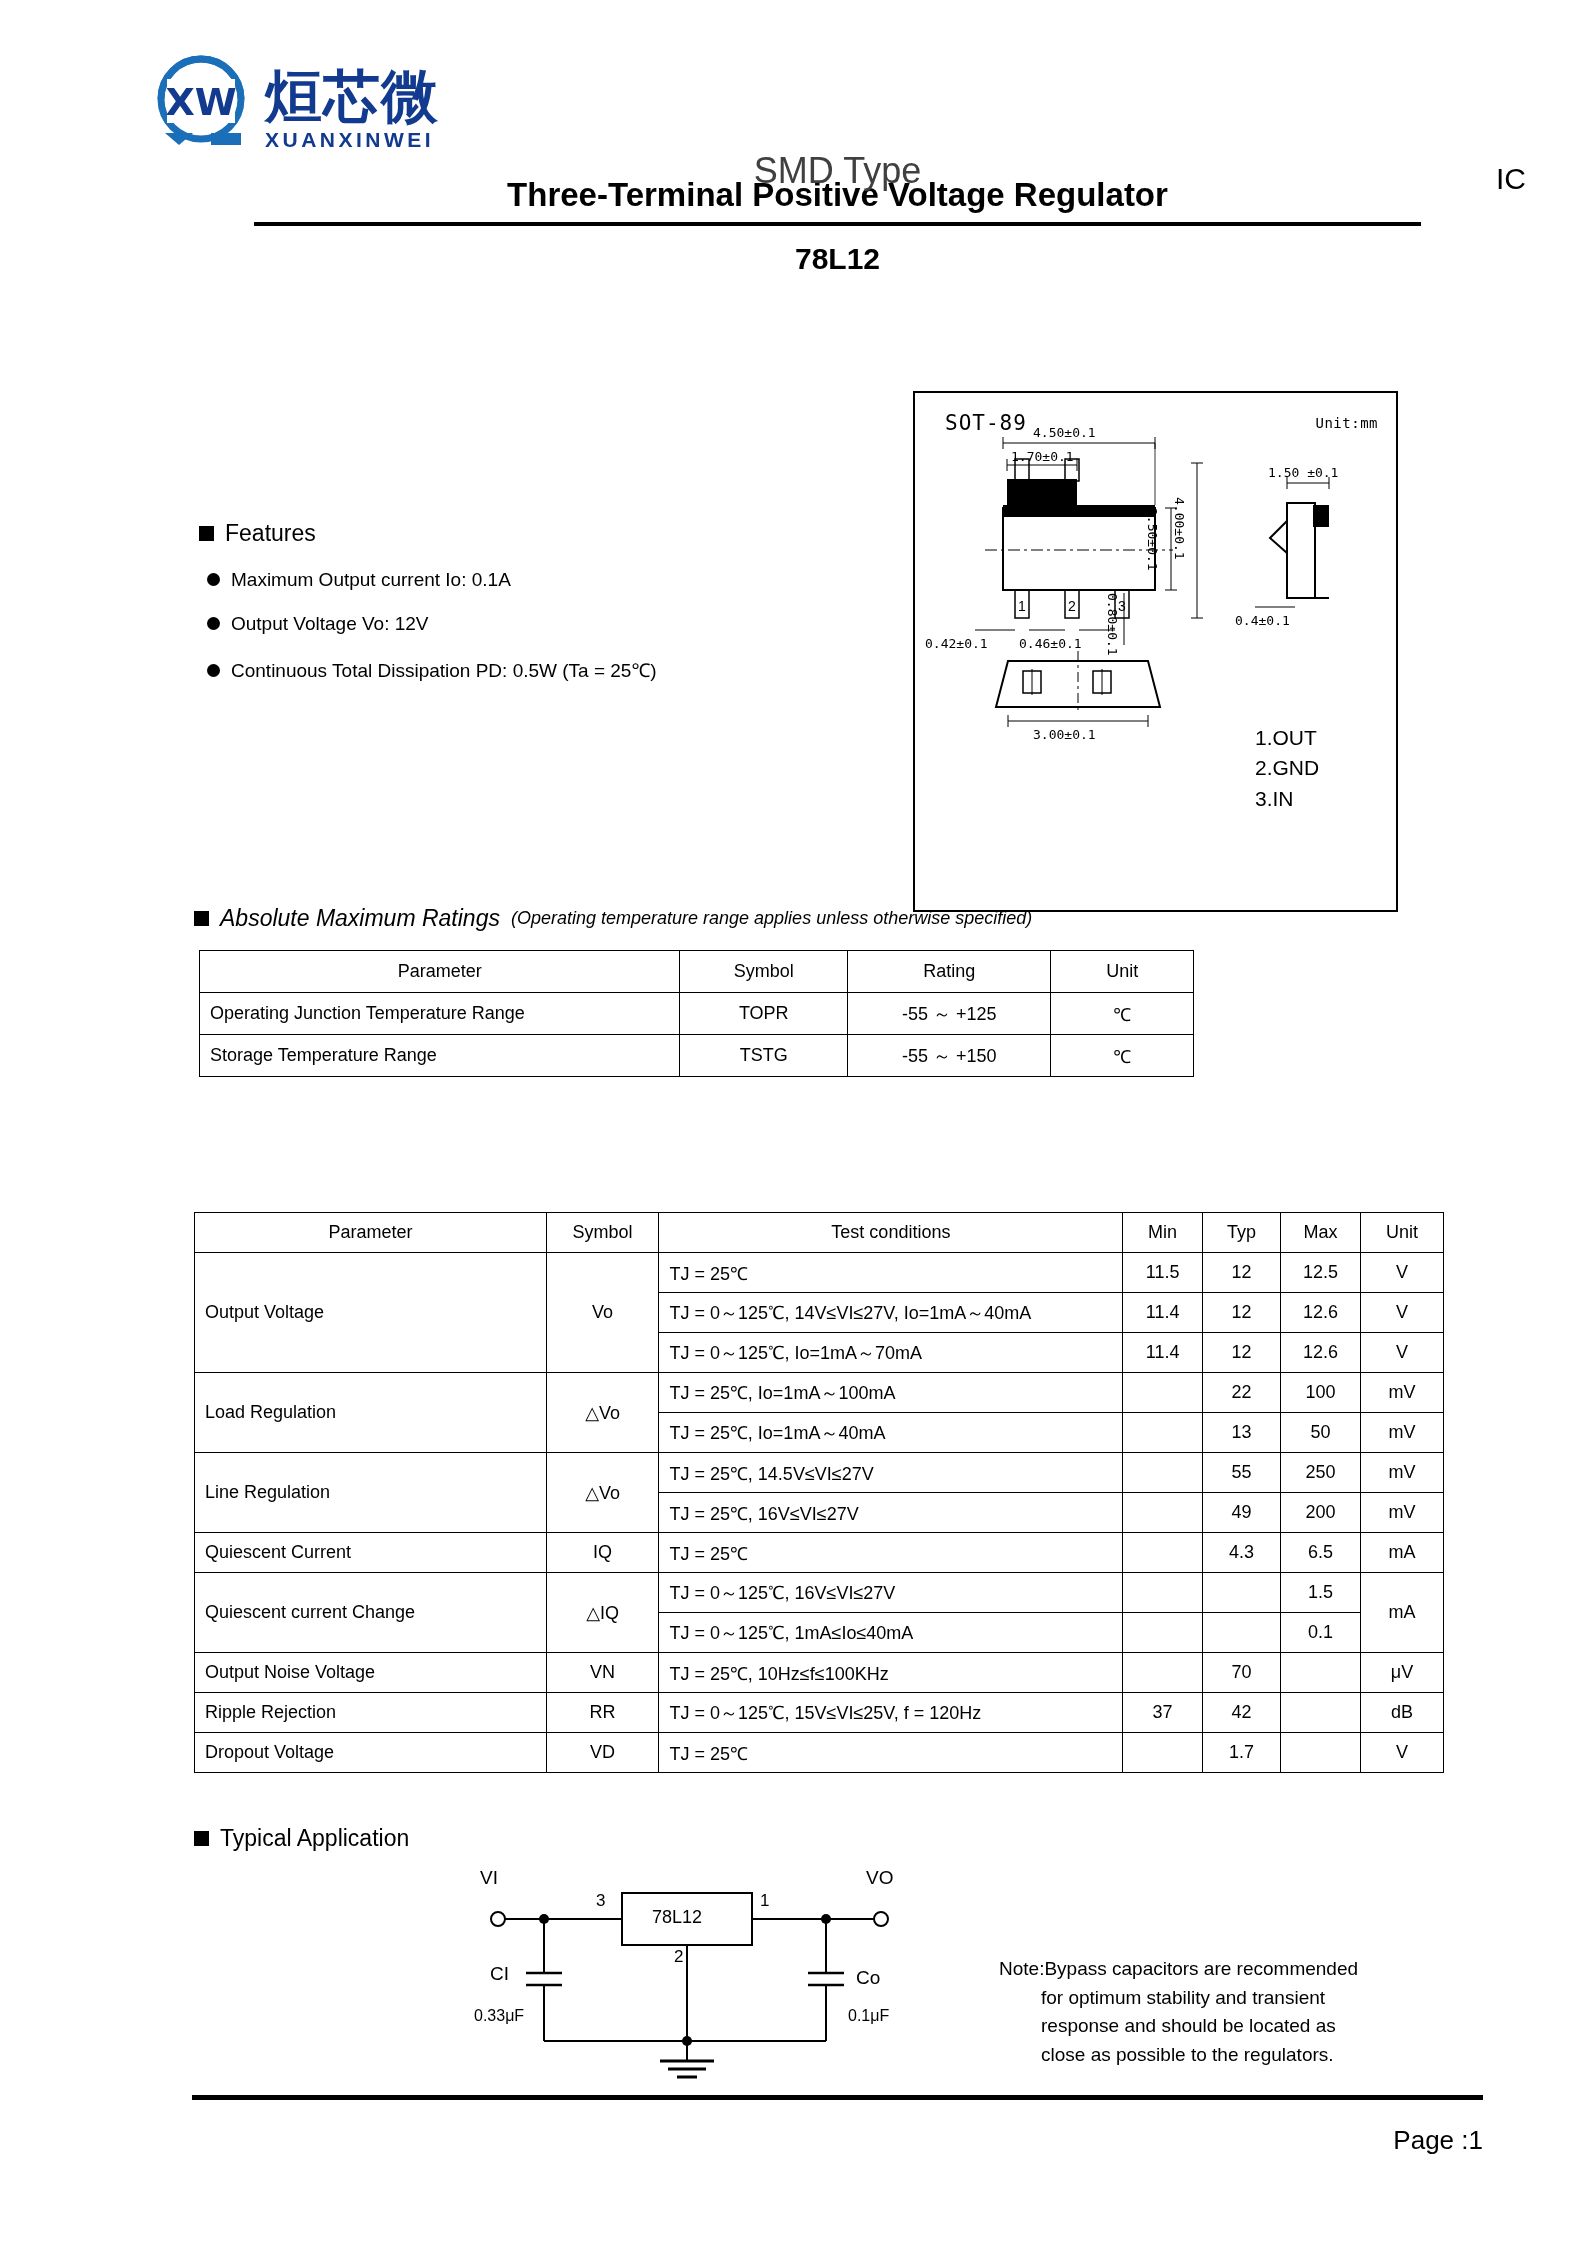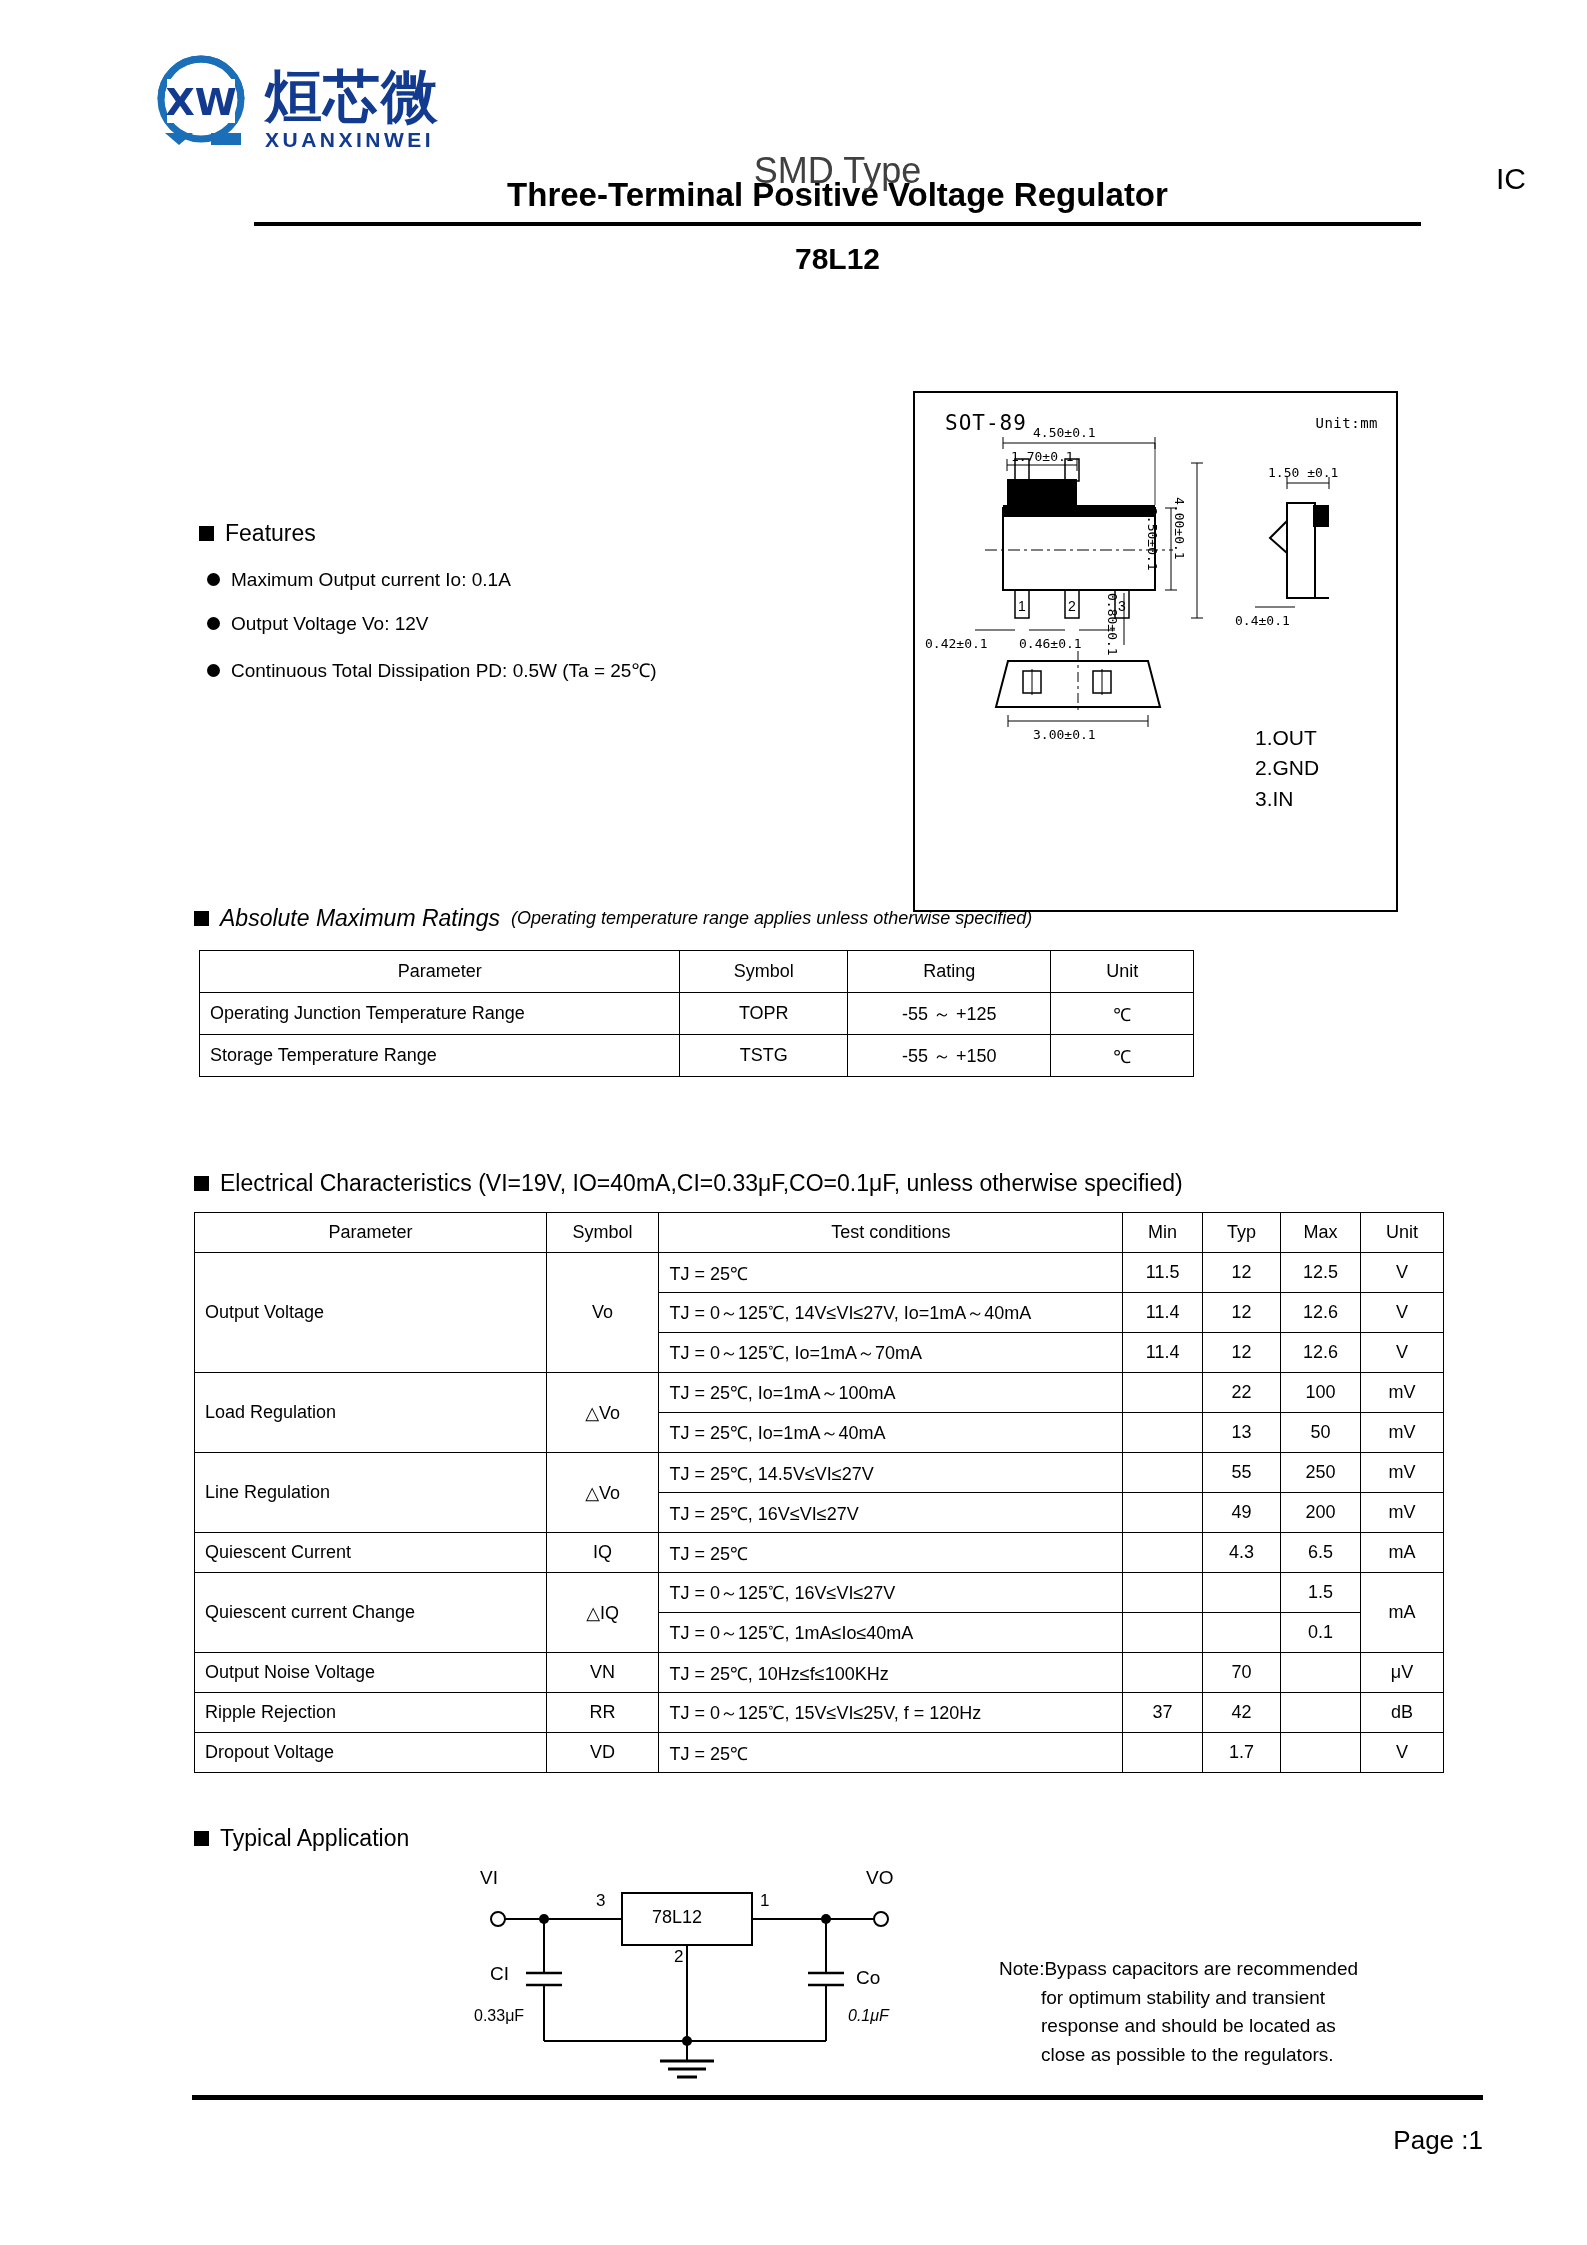--- a/index.html
+++ b/index.html
@@ -423,24 +423,20 @@
     </tr>
     <tr>
       <td class="p">Storage Temperature Range</td>
       <td class="c">TSTG</td>
       <td class="c">-55 ～ +150</td>
       <td class="c">℃</td>
     </tr>
   </tbody>
     </table>
 
-  <div class="sec-ec">
-    <span class="sq"></span>
-    <span>Electrical Characteristics (VI=19V, IO=40mA,CI=0.33μF,CO=0.1μF, unless otherwise specified)</span>
-  </div>
 
   <table class="tbl-ec">
     <tbody>
         <tr>
       <td class="c" style="width:400px;">Parameter</td>
       <td class="c" style="width:105px;">Symbol</td>
       <td class="c" style="width:530px;">Test conditions</td>
       <td class="c" style="width:70px;">Min</td>
       <td class="c" style="width:70px;">Typ</td>
       <td class="c" style="width:70px;">Max</td>
@@ -600,21 +596,21 @@
     </svg>
     <span style="left:6px;top:22px;">VI</span>
     <span style="left:392px;top:22px;">VO</span>
     <span style="left:122px;top:46px;font-size:17px;">3</span>
     <span style="left:286px;top:46px;font-size:17px;">1</span>
     <span style="left:200px;top:102px;font-size:17px;">2</span>
     <span style="left:178px;top:62px;font-size:18px;">78L12</span>
     <span style="left:16px;top:118px;">CI</span>
     <span style="left:0px;top:162px;font-size:16px;">0.33μF</span>
     <span style="left:382px;top:122px;">Co</span>
-    <span style="left:374px;top:162px;font-size:16px;font-style:italic;">0.1μF</span>
+    <span style="left:374px;top:162px;font-size:16px;">0.1μF</span>
   </div>
 
   <div class="note">
     <span>Note:Bypass capacitors are recommended</span>
     <span class="ind">for optimum stability and transient</span>
     <span class="ind">response and should be located as</span>
     <span class="ind">close as possible to the regulators.</span>
   </div>
 
   <div class="footer-rule"></div>

